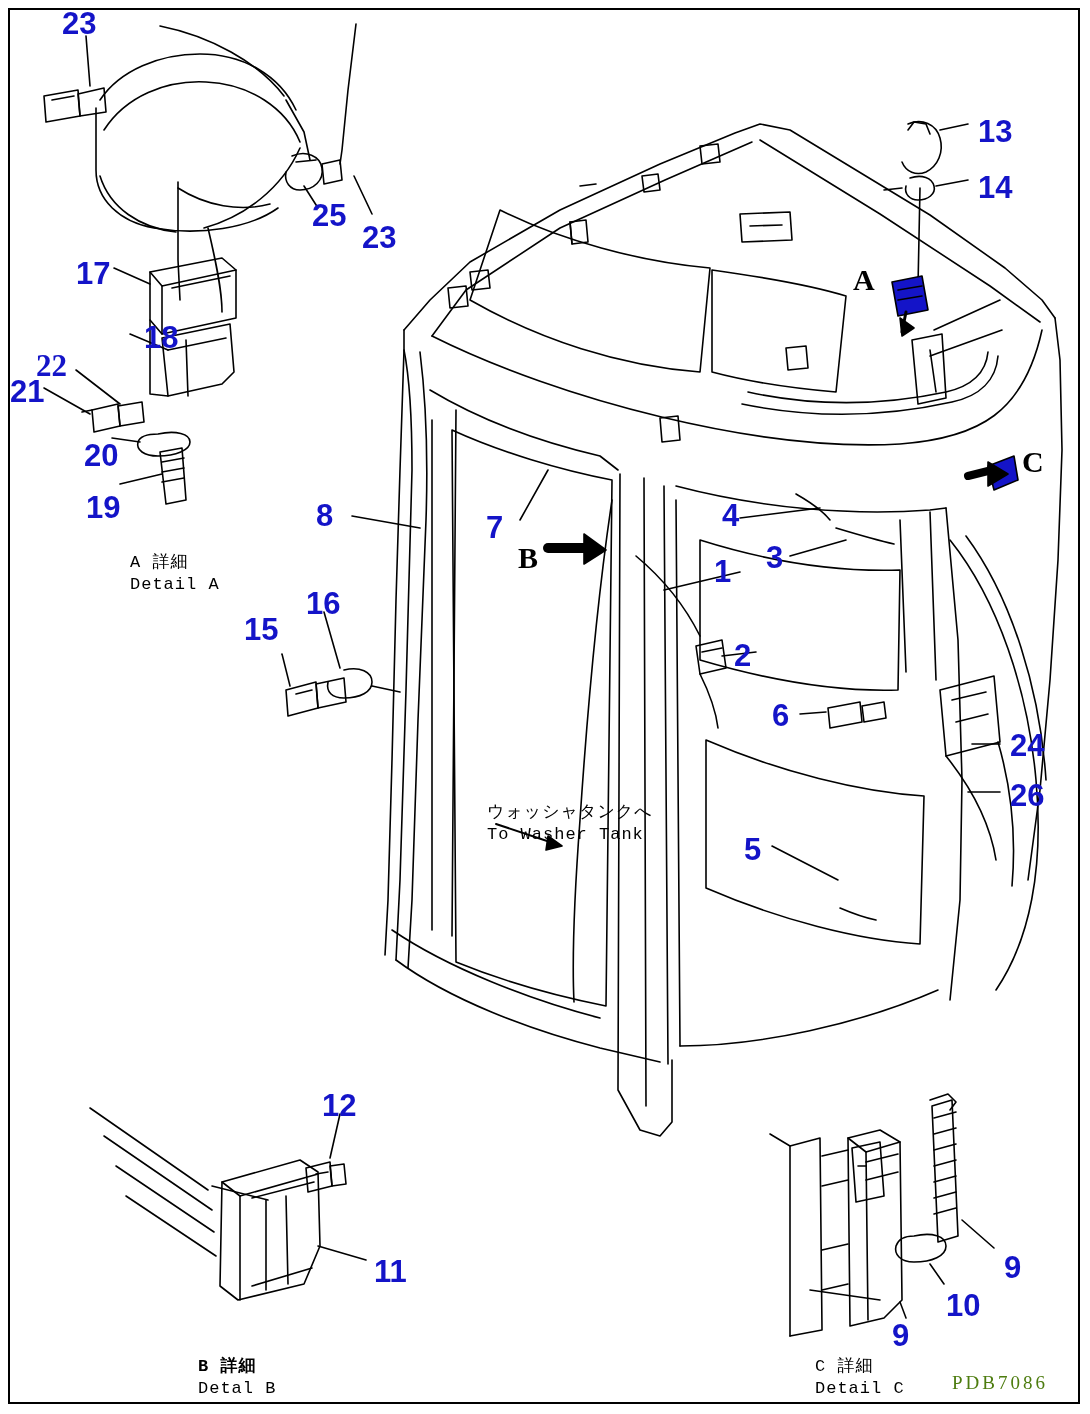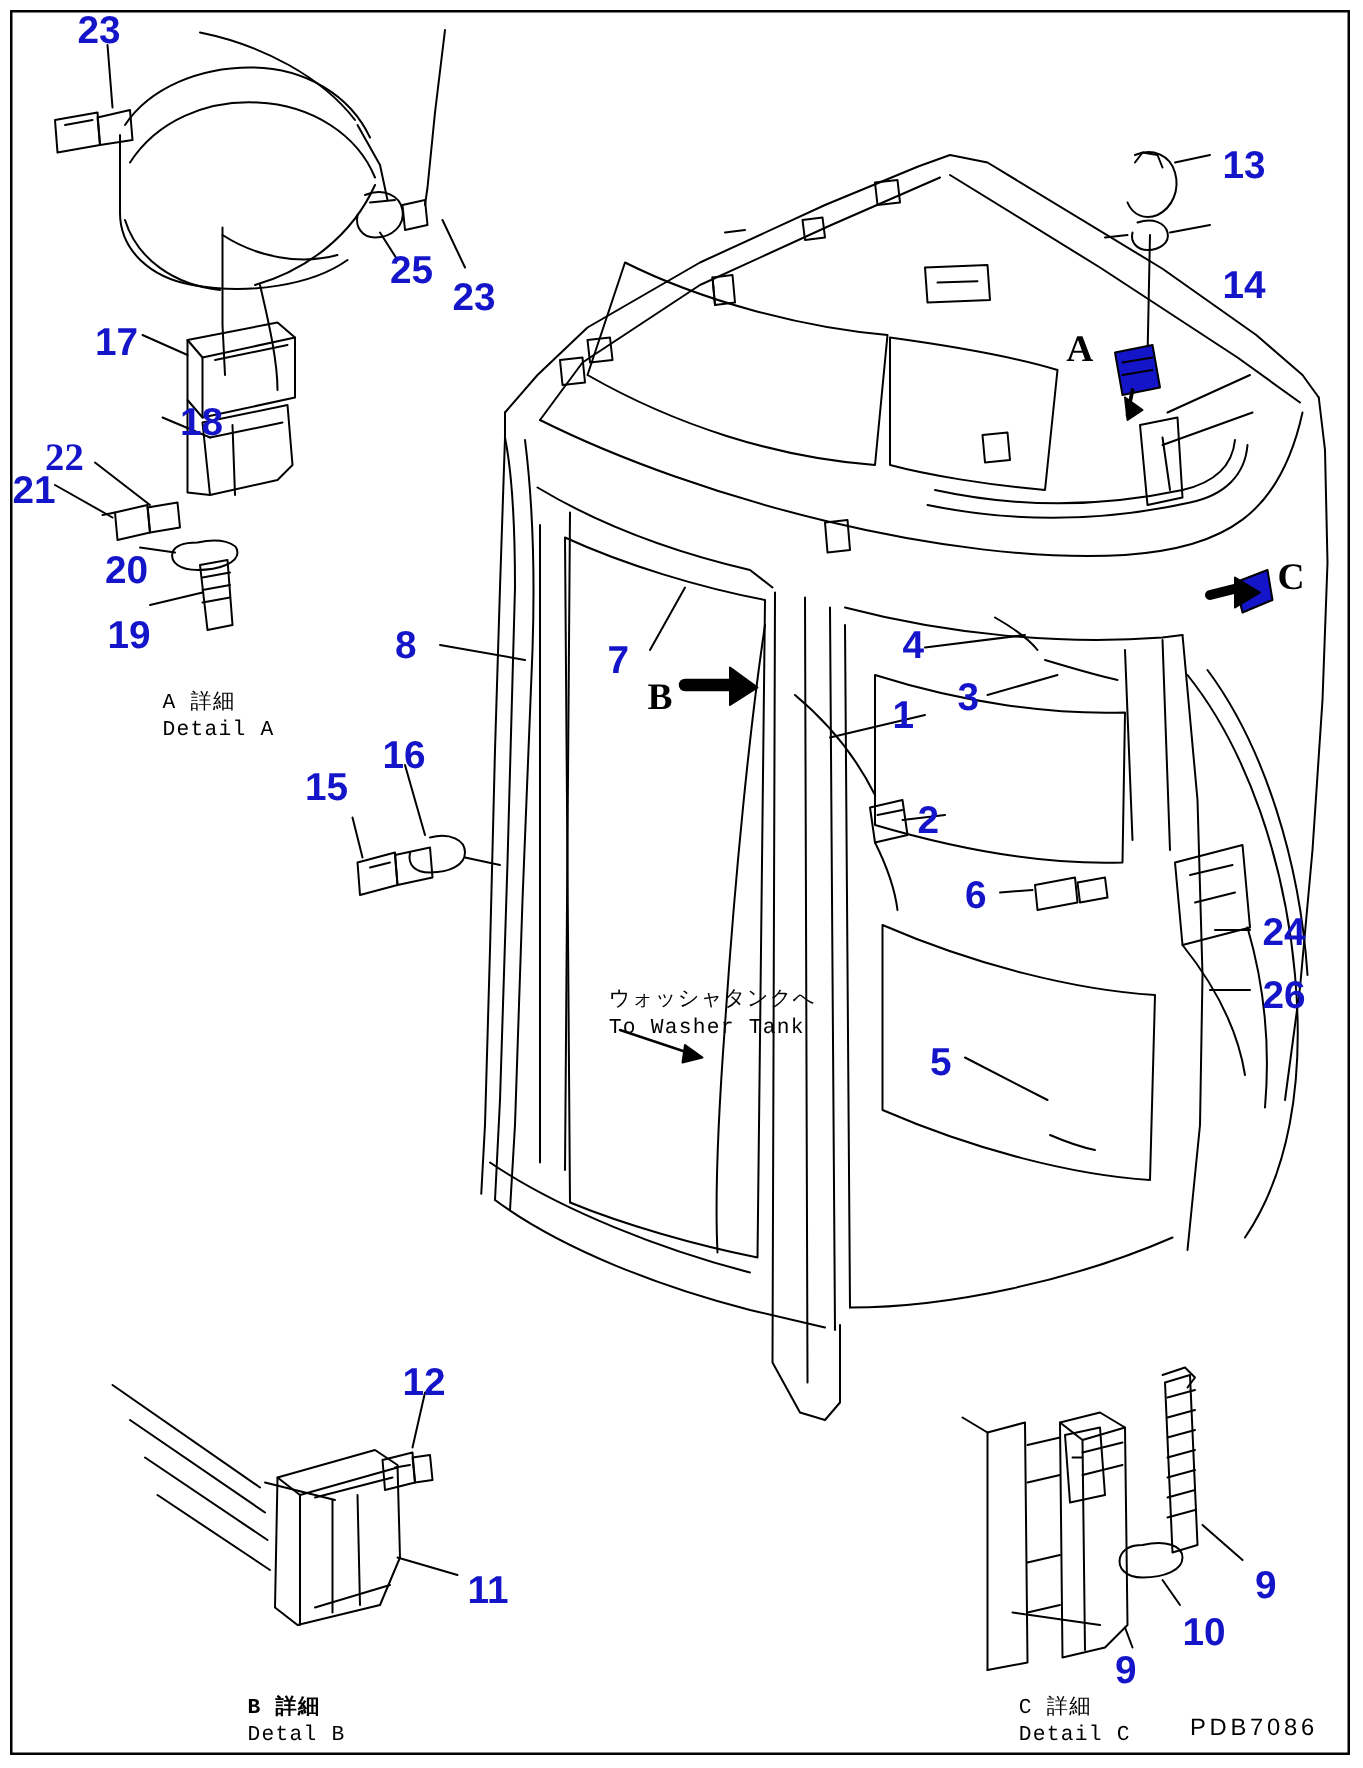--- a/index.html
+++ b/index.html
@@ -39,34 +39,35 @@
     position:absolute;
     color:#000;
     font-family:"Liberation Mono", monospace;
     font-size:17px;
     line-height:1.25;
     letter-spacing:1px;
     white-space:pre;
   }
   .partno {
     position:absolute;
-    color:#000000;
-    font-family:Liberation Sans, sans-serif;
+    color:#4d7c0f;
+    font-family:Liberation Serif, serif;
     font-size:19px;
     letter-spacing:3px;
     white-space:nowrap;
   }
   .washer-note {
     position:absolute;
     color:#000;
     font-family:"Liberation Mono", monospace;
     font-size:17px;
     line-height:1.3;
     letter-spacing:1px;
     white-space:pre;
+    margin-top:12px;
   }
 </style>
 </head>
 <body>
 
 <div id="sheet">
 
   <div id="frame"></div>
 
   <svg class="art" viewBox="0 0 1090 1414">
@@ -318,21 +319,21 @@
   </svg>
 
   <div class="marker" style="left:853px; top:265px;">A</div>
   <div class="marker" style="left:518px; top:543px;">B</div>
   <div class="marker" style="left:1022px; top:447px;">C</div>
 
   <div class="callout" style="left:62px;  top:8px;">23</div>
   <div class="callout" style="left:312px; top:200px;">25</div>
   <div class="callout" style="left:362px; top:222px;">23</div>
   <div class="callout" style="left:978px; top:116px;">13</div>
-  <div class="callout" style="left:978px; top:172px;margin-top:40px;">14</div>
+  <div class="callout" style="left:978px; top:172px;">14</div>
   <div class="callout" style="left:76px;  top:258px;">17</div>
   <div class="callout" style="left:104px; top:322px;margin-left:40px;">18</div>
   <div class="callout" style="left:36px;  top:350px;font-family:Liberation Serif, serif;">22</div>
   <div class="callout" style="left:10px;  top:376px;">21</div>
   <div class="callout" style="left:84px;  top:440px;">20</div>
   <div class="callout" style="left:86px;  top:492px;">19</div>
   <div class="callout" style="left:316px; top:500px;">8</div>
   <div class="callout" style="left:486px; top:512px;">7</div>
   <div class="callout" style="left:722px; top:500px;">4</div>
   <div class="callout" style="left:766px; top:542px;">3</div>

